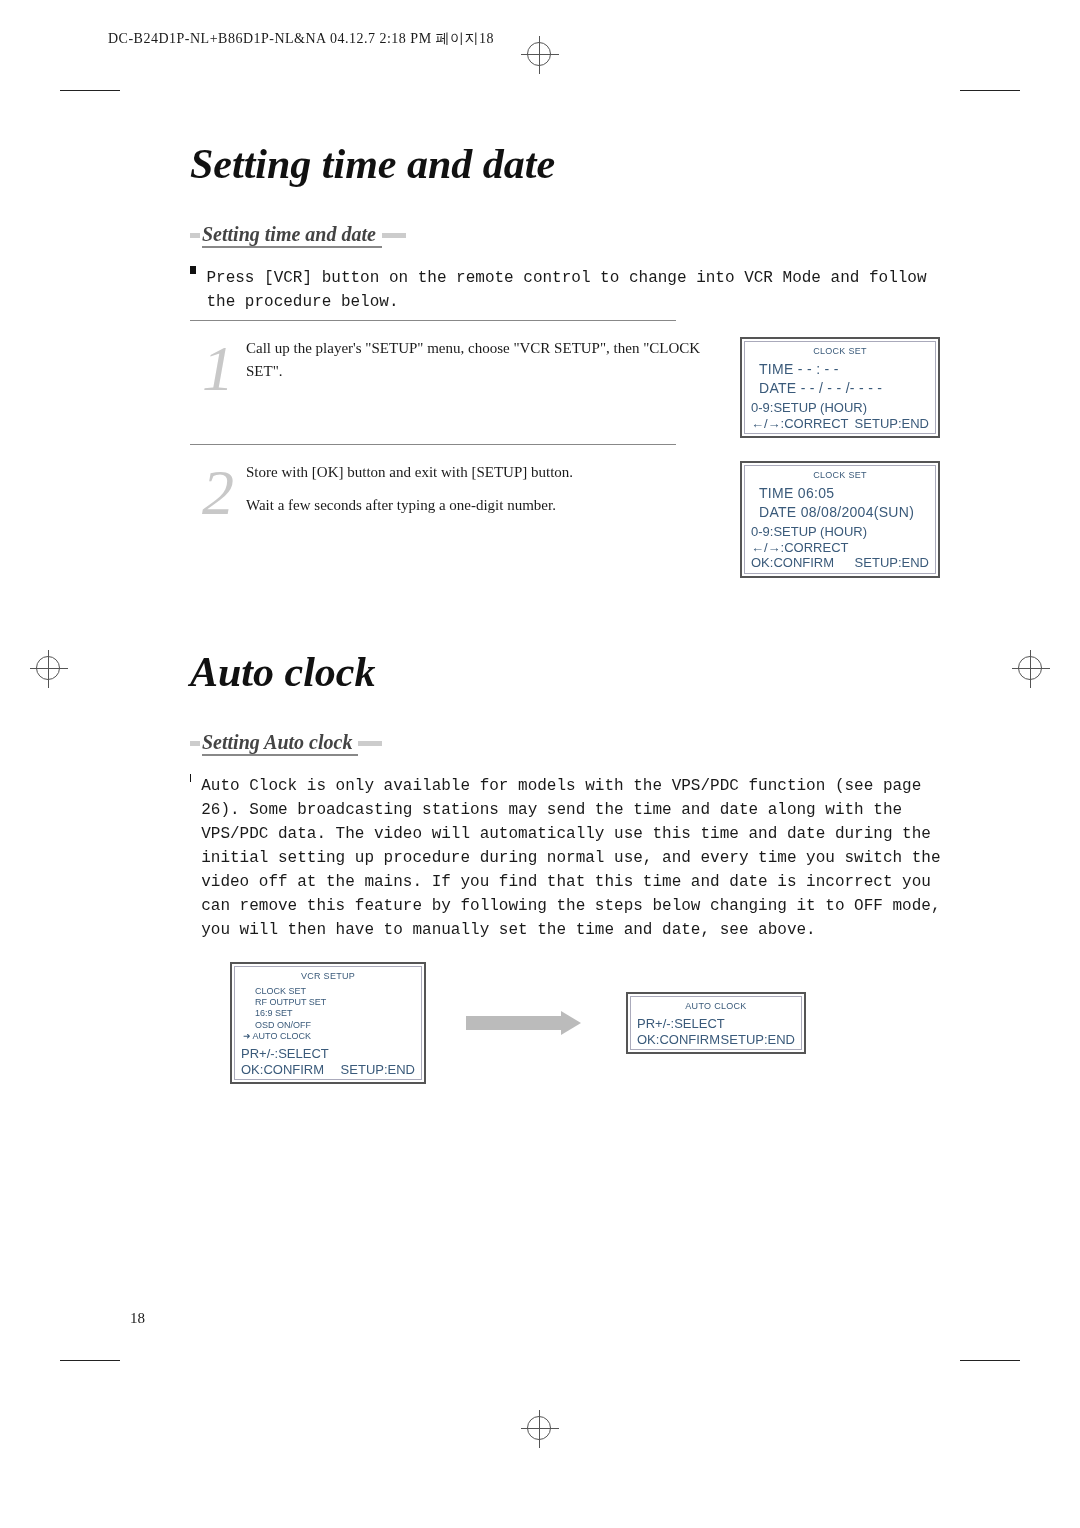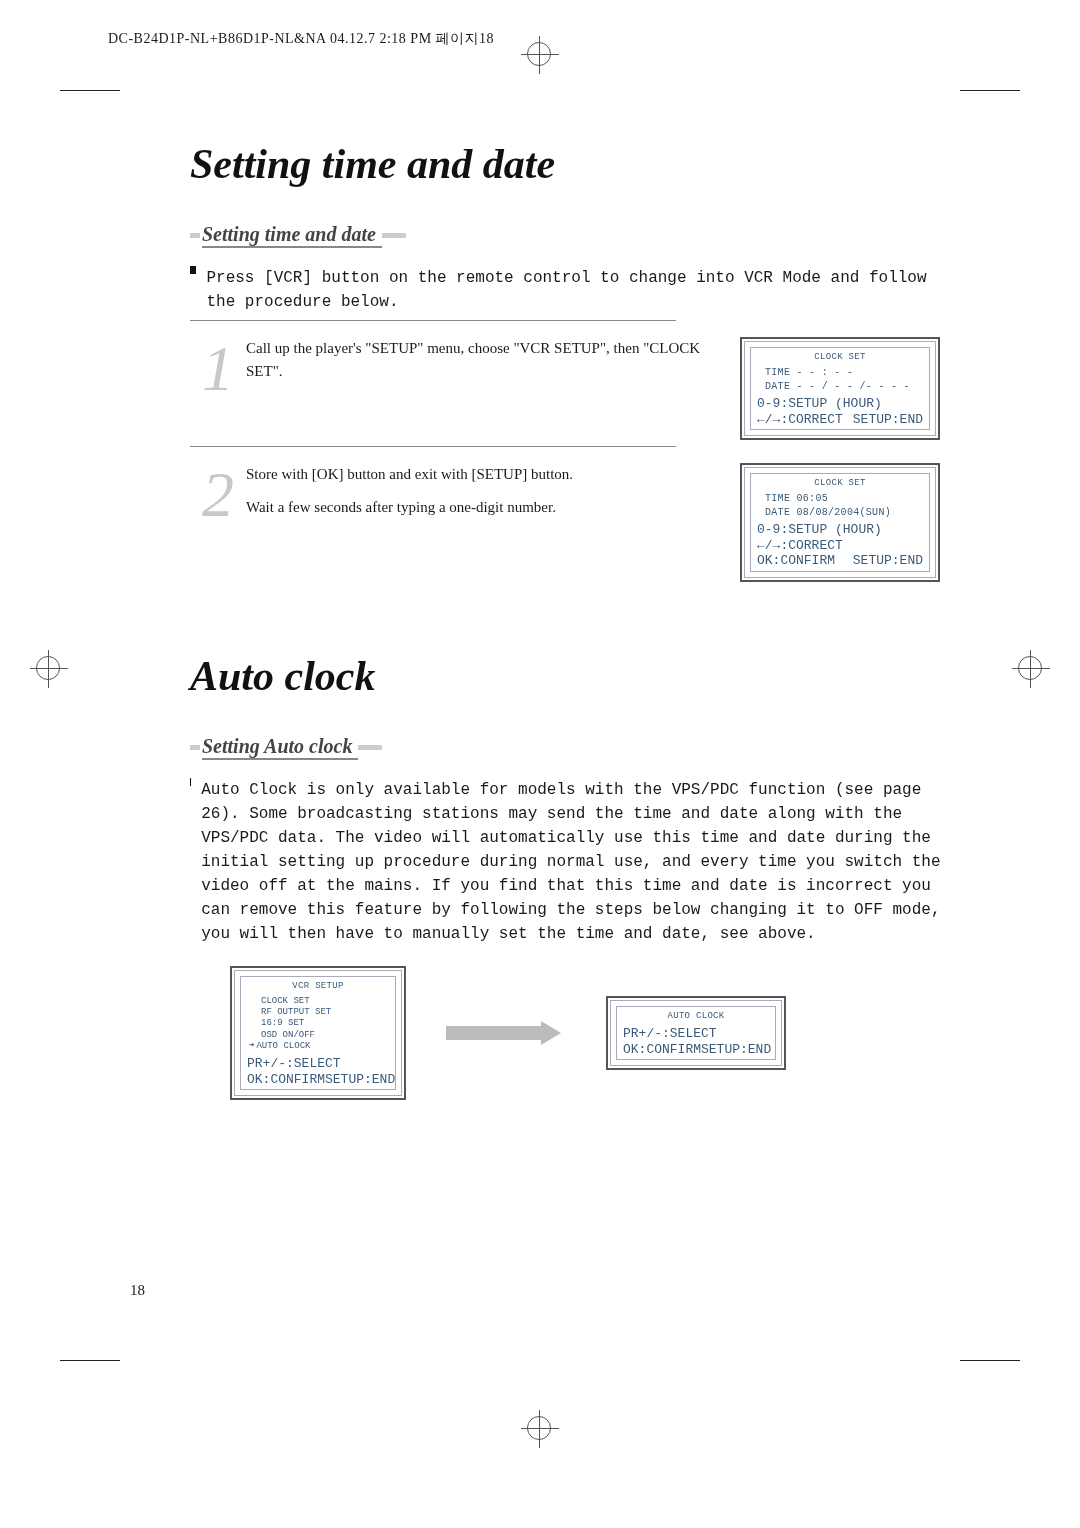--- a/index.html
+++ b/index.html
@@ -64,30 +64,30 @@
       line-height: 0.75;
       margin-top: 8px;
       font-weight: normal;
     }
     .step-text { flex: 1; font-size: 15px; line-height: 1.5; padding-top: 0; }
     .step-text p { margin-bottom: 10px; }
     .osd {
       width: 200px;
       border: 2px solid #555;
       background: #fff;
-      font-family: Liberation Mono, monospace;
+      font-family: Liberation Sans, sans-serif;
       font-size: 10px;
       color: #3a5a7a;
       position: relative;
       box-shadow: inset 0 0 0 2px #fff, inset 0 0 0 3px #aab;
-      padding: 8px;
+      padding: 2px;
     }
     .osd-inner { border: 1px solid #aab; padding: 4px 6px 2px 6px; }
     .osd-title { text-align: center; font-size: 9px; margin-bottom: 5px; letter-spacing: 0.3px; }
-    .osd-line { margin-bottom: 3px; font-size: 10px; letter-spacing: 0.3px; padding-left: 8px;}
+    .osd-line { margin-bottom: 3px; font-size: 14px; letter-spacing: 0.3px; padding-left: 8px;}
     .osd-foot { font-size: 13px; line-height: 1.2; margin-top: 4px; padding-left: 0px; }
     .osd-foot-row { display: flex; justify-content: space-between; }
     .flow-row { display: flex; align-items: center; gap: 40px; margin-top: 20px; margin-left: 40px; }
     .arrow-block {
       width: 120px;
       height: 24px;
       position: relative;
     }
     .arrow-body { position: absolute; left: 0; top: 5px; width: 95px; height: 14px; background: #bbb; }
     .arrow-head {
@@ -96,21 +96,21 @@
       border-top: 12px solid transparent;
       border-bottom: 12px solid transparent;
       border-left: 20px solid #bbb;
     }
     .two-col { display: flex; gap: 30px; }
     .left-col { flex: 1; }
     .right-col { width: 210px; }
     .page-num {
       position: absolute;
       left: 130px;
-      top: 1282px;
+      top: 1310px;
       font-size: 15px;
     }
     .reg-mark {
       position: absolute;
       width: 38px; height: 38px;
     }
     .reg-mark::before, .reg-mark::after { content:""; position:absolute; background:#555; }
     .reg-mark::before { width:38px; height:1px; top:18px; left:0; }
     .reg-mark::after { width:1px; height:38px; left:18px; top:0; }
     .reg-circle { position:absolute; width:24px; height:24px; border:1px solid #555; border-radius:50%; top:6px; left:6px; }
@@ -224,21 +224,21 @@
     <div class="section-heading-inner">Setting Auto clock</div>
     <div class="hbar-right"></div>
   </div>
 
   <div class="bullet-row">
     <span class="bullet-square"></span>
     <div class="bullet-text">Auto Clock is only available for models with the VPS/PDC function (see page 26). Some broadcasting stations may send the time and date along with the VPS/PDC data. The video will automatically use this time and date during the initial setting up procedure during normal use, and every time you switch the video off at the mains. If you find that this time and date is incorrect you can remove this feature by following the steps below changing it to OFF mode, you will then have to manually set the time and date, see above.</div>
   </div>
 
   <div class="flow-row">
-    <div class="osd" style="width:176px;">
+    <div class="osd" style="width:196px;">
       <div class="osd-inner">
         <div class="osd-title">VCR SETUP</div>
         <div class="osd-menu-items">
           <div>CLOCK SET</div>
           <div>RF OUTPUT SET</div>
           <div>16:9 SET</div>
           <div>OSD ON/OFF</div>
           <div class="osd-pointer">AUTO CLOCK</div>
         </div>
         <div class="osd-foot">

